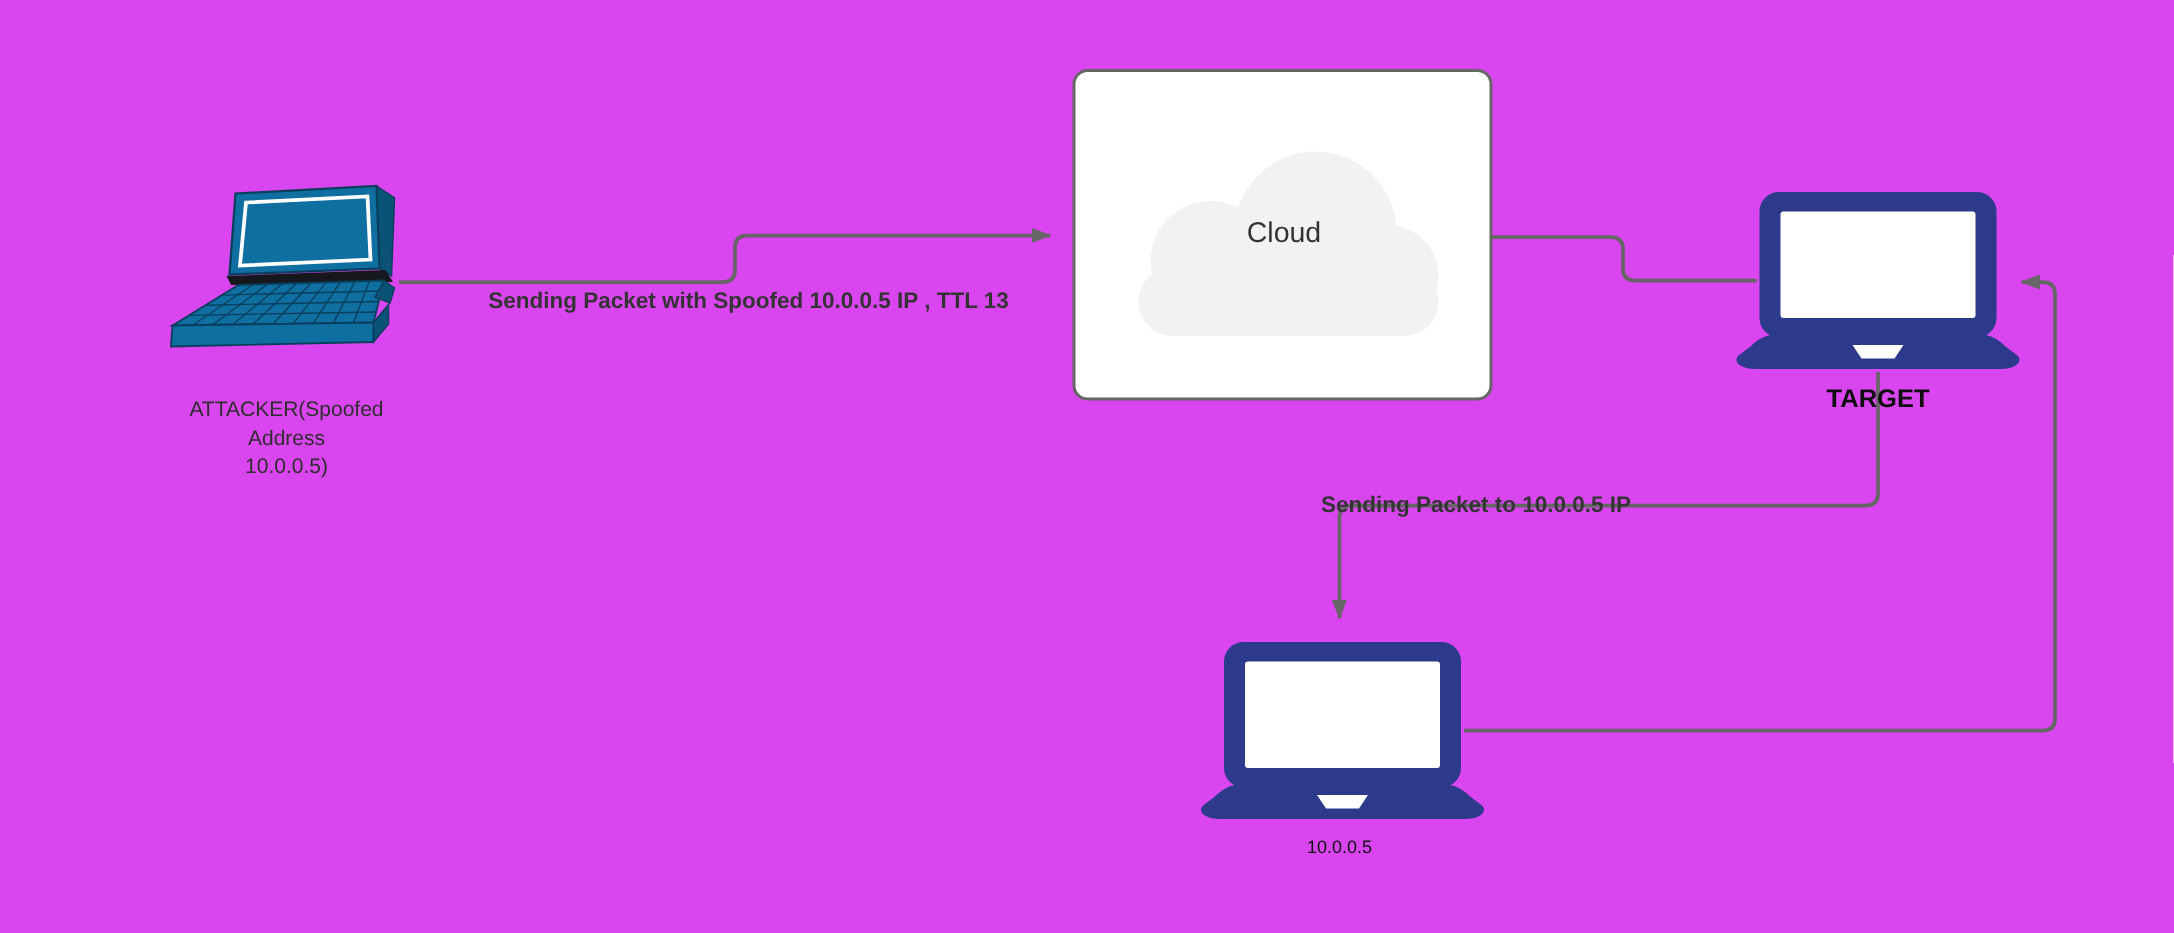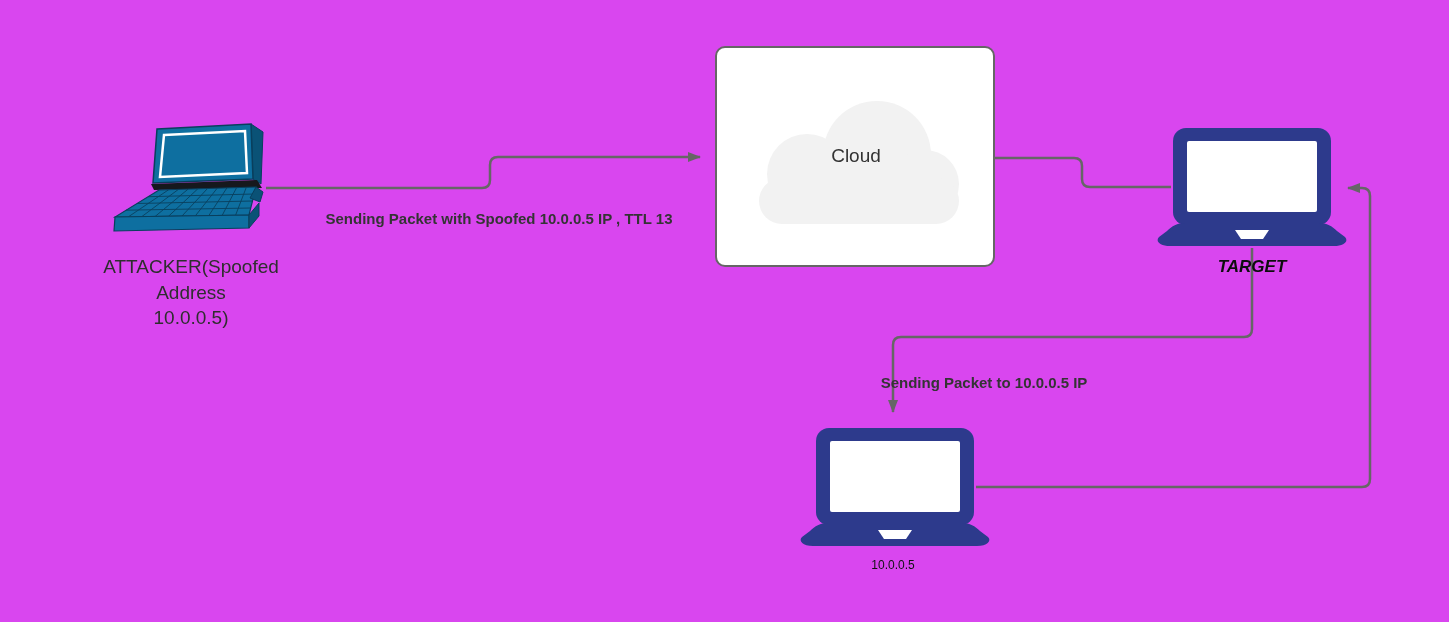--- a/index.html
+++ b/index.html
@@ -28,56 +28,55 @@
     position: absolute;
     transform: translate(-50%, -50%);
     color: #2e2e2e;
     text-align: center;
     white-space: pre-line;
     line-height: 1.35;
   }
   .attacker-label {
     left: 191px;
     top: 292px;
-    font-size: 19px;
+    font-size: 14px;
     width: 260px;
   }
   .cloud-label {
     left: 856px;
     top: 156px;
     font-size: 19px;
     color: #333333;
     white-space: nowrap;
   }
   .target-label {
     left: 1252px;
     top: 267px;
     font-size: 17px;
     font-weight: bold;
-    font-style: italic;
     color: #0d0d0d;
     white-space: nowrap;
   }
   .realhost-label {
     left: 893px;
     top: 565px;
     font-size: 12px;
     color: #111111;
     white-space: nowrap;
   }
   .edge-label {
     position: absolute;
     transform: translate(-50%, -50%);
     font-size: 15px;
     font-weight: bold;
     color: #343434;
     white-space: nowrap;
   }
-  .edge-label-1 { left: 499px;  top: 218px; }
-  .edge-label-3 { left: 984px;  top: 337px; margin-top: 45px; }
+  .edge-label-1 { left: 499px;  top: 201px; }
+  .edge-label-3 { left: 984px;  top: 337px; }
   .edge-label-4 { left: 1201px; top: 487px; }
   .cloud-box {
     position: absolute;
     left: 715px;
     top: 46px;
     width: 276px;
     height: 217px;
     background: #ffffff;
     border: 2.5px solid #666666;
     border-radius: 10px;

